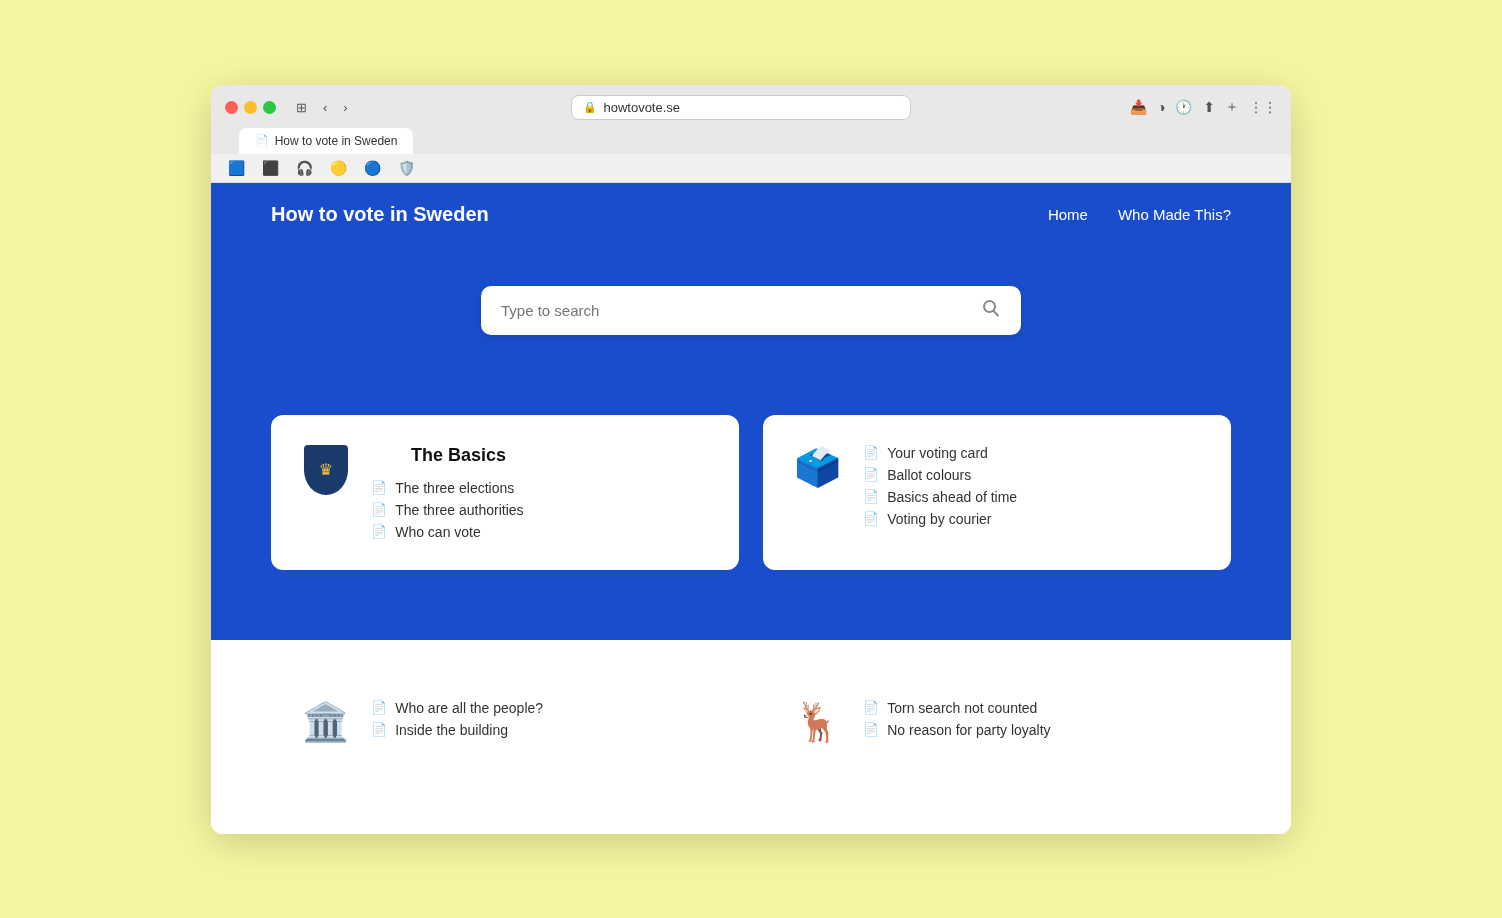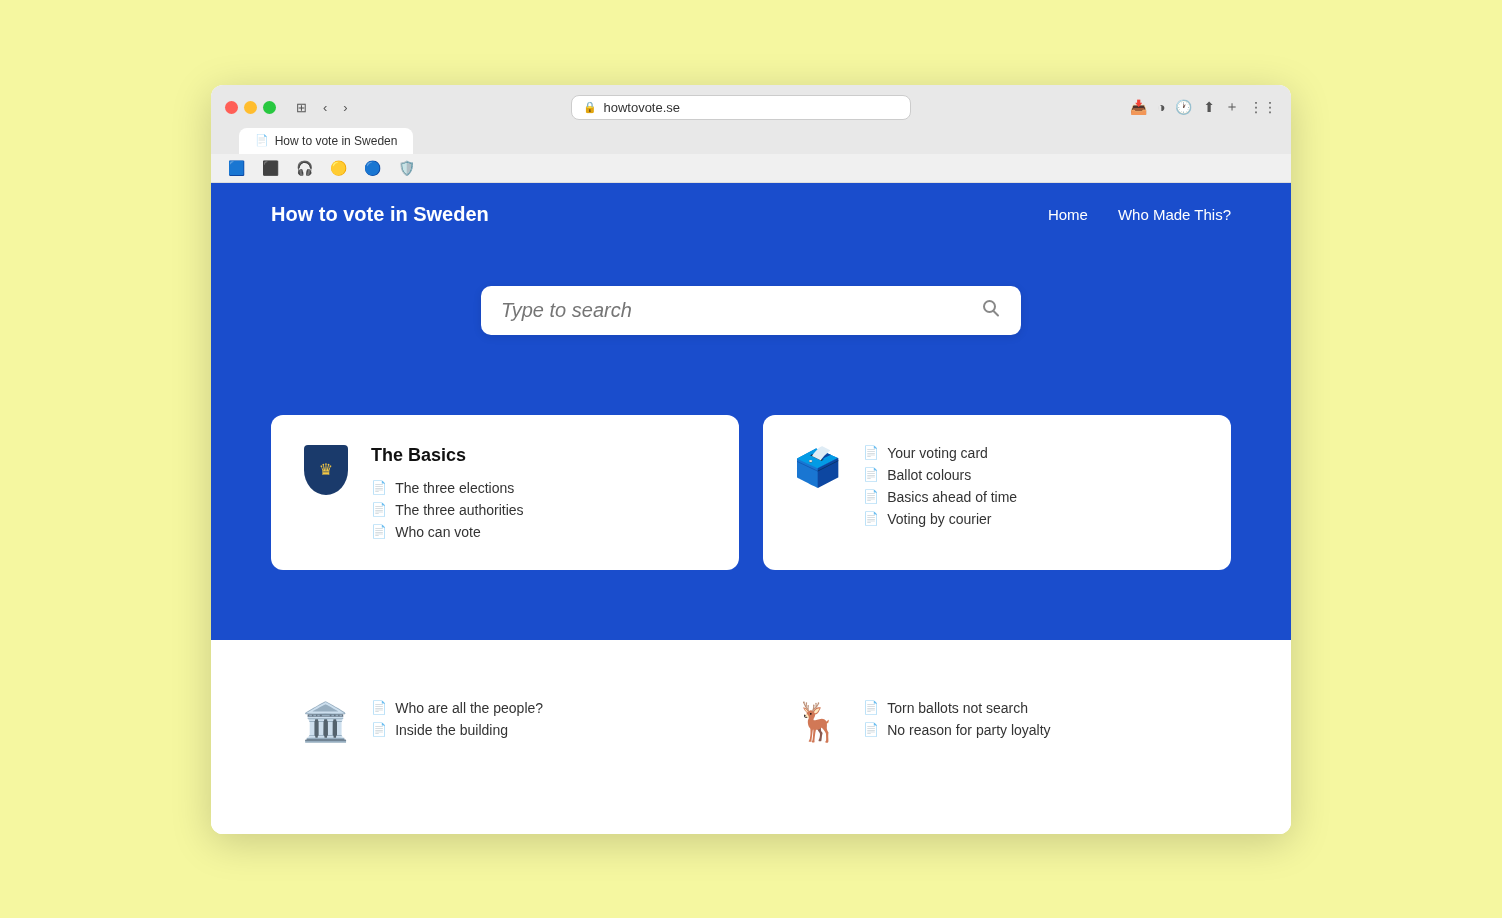--- a/index.html
+++ b/index.html
@@ -186,25 +186,24 @@
       width: 540px;
       display: flex;
       align-items: center;
       gap: 12px;
       box-shadow: 0 2px 8px rgba(0,0,0,0.1);
     }
 
     .search-bar input {
       border: none;
       outline: none;
-      font-size: 20px;
+      font-size: 15px;
       color: #14532d;
       flex: 1;
       background: transparent;
-      font-style: italic;
     }
 
     .search-icon-btn {
       background: none;
       border: none;
       cursor: pointer;
       color: #888;
       font-size: 18px;
     }
 
@@ -236,20 +235,21 @@
 
     .card-content {
       flex: 1;
     }
 
     .card-title {
       font-size: 18px;
       font-weight: 700;
       color: #111;
       margin-bottom: 14px;
+      margin-left: 40px;
     }
 
     .card-list {
       list-style: none;
       display: flex;
       flex-direction: column;
       gap: 6px;
     }
 
     .card-list li {
@@ -452,21 +452,21 @@
         </div>
 
         <div class="card">
           <div class="card-icon">
             <span style="font-size:38px;">🦌</span>
           </div>
           <div class="card-content">
             <ul class="card-list">
               <li>
                 <span class="doc-icon">📄</span>
-                <span>Torn ballots not search</span>
+                <span>Torn search not counted</span>
               </li>
               <li>
                 <span class="doc-icon">📄</span>
                 <span>No reason for party loyalty</span>
               </li>
             </ul>
           </div>
         </div>
       </div>
     </div>

